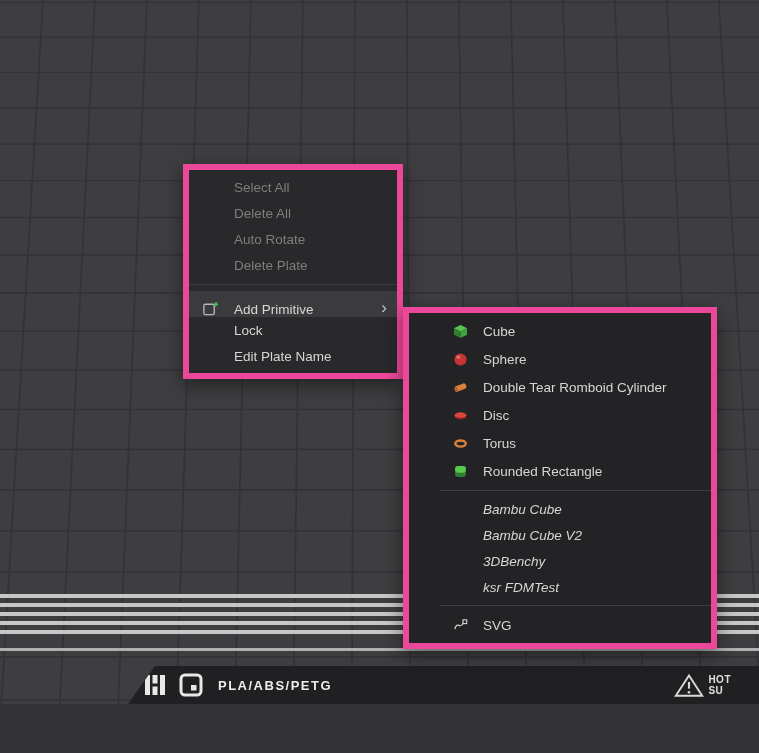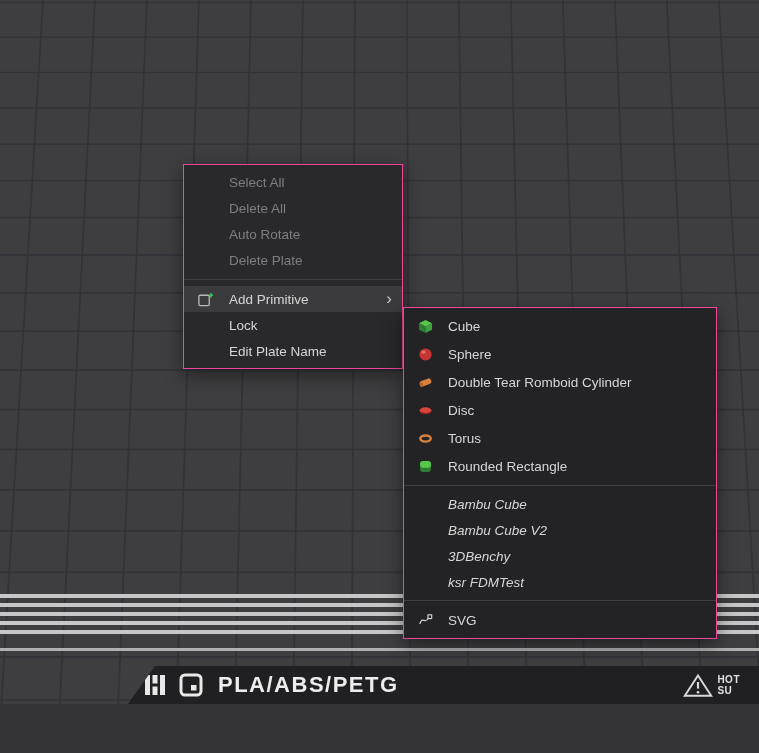--- a/index.html
+++ b/index.html
@@ -33,40 +33,40 @@
     position:absolute; left:128px; top:666px; width:631px; height:38px;
     background:#202023;
     clip-path:polygon(27px 0,100% 0,100% 100%,0 100%);
     display:flex; align-items:center; padding-left:14px; z-index:3;
   }
   .below-plate {
     position:absolute; left:0; top:704px; width:759px; height:49px;
     background:#333235; z-index:2;
   }
   .material-label {
-    margin-left:14px; font-size:22px; font-weight:700; letter-spacing:1.5px;
+    margin-left:14px; font-size:13px; font-weight:700; letter-spacing:1.5px;
     color:#ededed; white-space:nowrap;
   }
   .brand-icon { margin-left:10px; flex:0 0 auto; }
-  .warn { margin-left:auto; margin-right:19px; display:flex; align-items:center; gap:4px; }
+  .warn { margin-left:auto; margin-right:28px; display:flex; align-items:center; gap:4px; }
   .warn-text { font-size:10px; font-weight:700; color:#e0e0e0; line-height:1.1; letter-spacing:.5px; white-space:nowrap; }
 
   
   .menu {
     position:absolute; padding:4px 0; font-size:13.5px; color:#d6d6d6;
-    border:1px solid #ec4899; box-shadow:0 6px 18px rgba(0,0,0,.45);
+    border:6px solid #ec4899; box-shadow:0 6px 18px rgba(0,0,0,.45);
   }
   .ctx { left:183px; top:164px; width:220px; background:#29292c; z-index:10; }
-  .sub { left:403px; top:307px; width:314px; background:#232326; z-index:11; }
+  .sub { left:403px; top:307px; width:314px; background:#232326; z-index:11;padding-left:30px; }
 
   .mi { display:flex; align-items:center; height:26px; padding:0 10px 0 13px; cursor:default; }
   .mi .ic { width:32px; flex:0 0 32px; display:flex; align-items:center; }
   .mi .lbl { white-space:nowrap; }
   .mi.disabled { color:#7e7e7e; }
-  .mi.hl { background:#3b3b3e; }
+  .mi.hl { background:#3b3b3e;align-items:flex-end; }
   .arrow { margin-left:auto; color:#c9c9c9; font-size:17px; line-height:1; transform:translateY(-1px); }
 
   .sub .mi { height:28px; padding-left:14px; }
   .sub .mi .ic { width:30px; flex:0 0 30px; }
   .sub .mi.model { height:26px;font-style:italic; }
   .sub .mi.hl { background:#39393c; }
 
   .sep { height:1px; background:#3e3e41; margin:6px 0; }
   .sub .sep { margin:5px 0; }
 </style>

